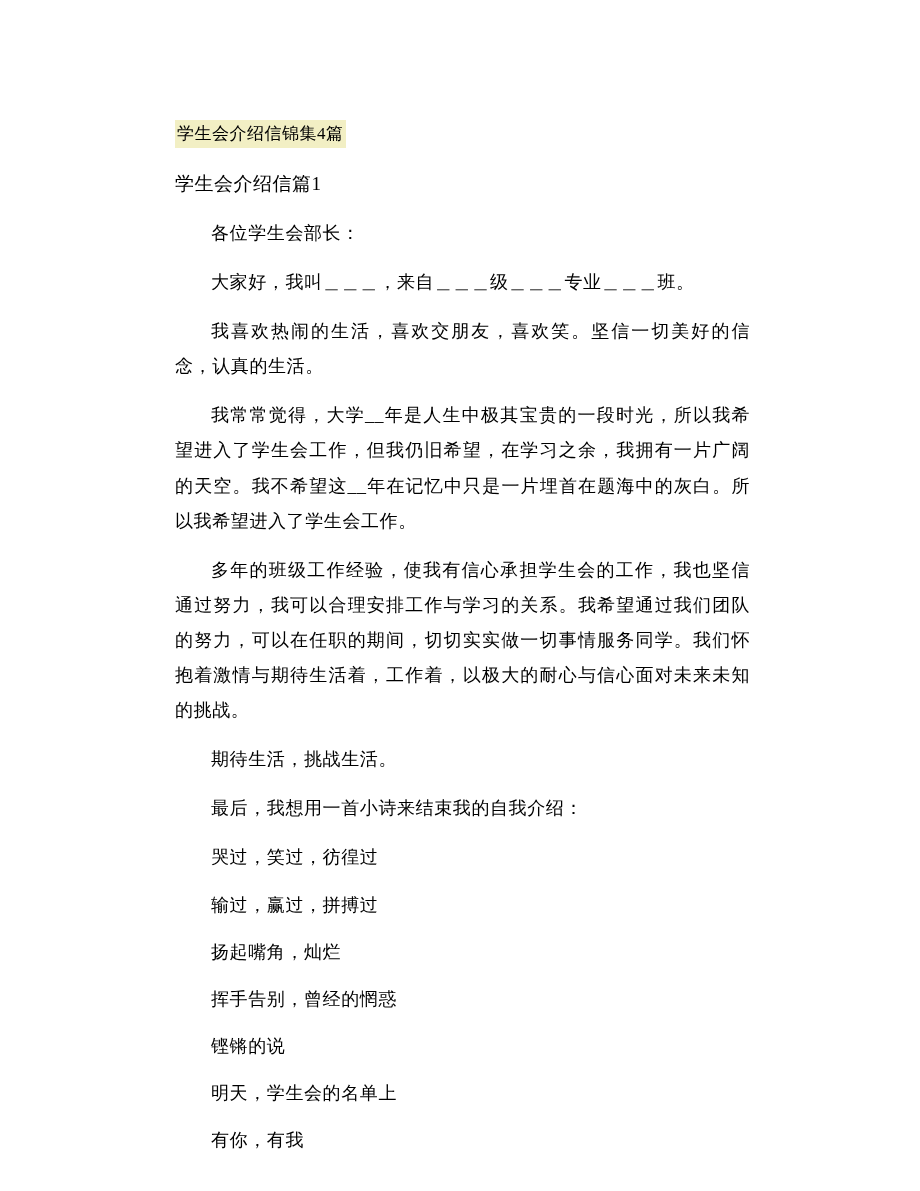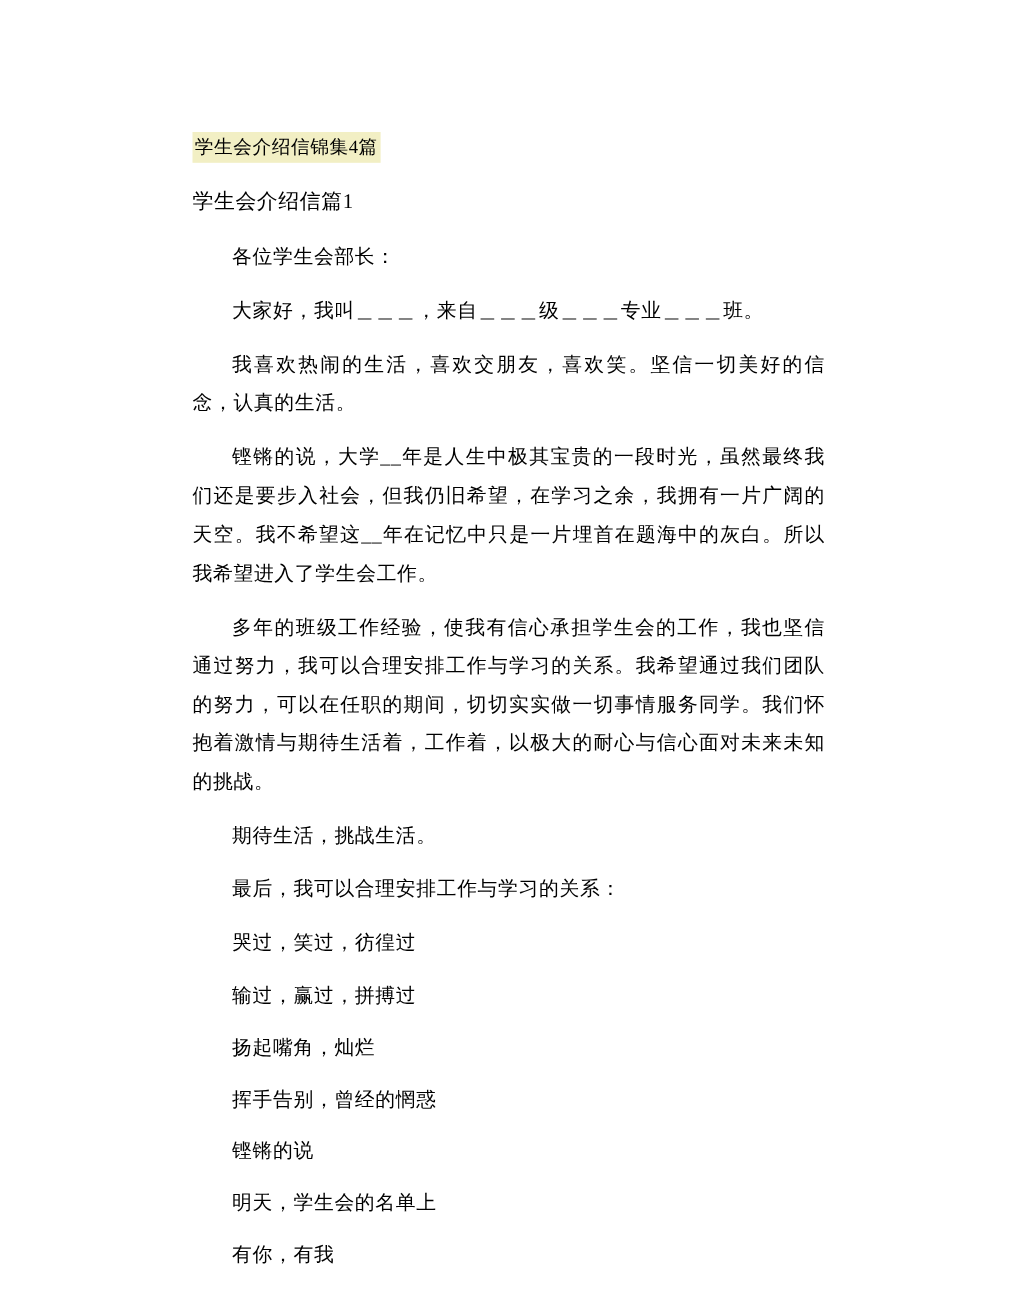--- a/index.html
+++ b/index.html
@@ -54,24 +54,24 @@
 
 <div class="page">
 
   <div class="doc-title">学生会介绍信锦集4篇</div>
 
   <div class="section-heading">学生会介绍信篇1</div>
 
   <p class="para">各位学生会部长：</p>
   <p class="para">大家好，我叫＿＿＿，来自＿＿＿级＿＿＿专业＿＿＿班。</p>
   <p class="para">我喜欢热闹的生活，喜欢交朋友，喜欢笑。坚信一切美好的信念，认真的生活。</p>
-  <p class="para">铿锵的说，大学__年是人生中极其宝贵的一段时光，虽然最终我们还是要步入社会，但我仍旧希望，在学习之余，我拥有一片广阔的天空。我不希望这__年在记忆中只是一片埋首在题海中的灰白。所以我希望进入了学生会工作。</p>
+  <p class="para">我常常觉得，大学__年是人生中极其宝贵的一段时光，所以我希望进入了学生会工作，但我仍旧希望，在学习之余，我拥有一片广阔的天空。我不希望这__年在记忆中只是一片埋首在题海中的灰白。所以我希望进入了学生会工作。</p>
   <p class="para">多年的班级工作经验，使我有信心承担学生会的工作，我也坚信通过努力，我可以合理安排工作与学习的关系。我希望通过我们团队的努力，可以在任职的期间，切切实实做一切事情服务同学。我们怀抱着激情与期待生活着，工作着，以极大的耐心与信心面对未来未知的挑战。</p>
   <p class="para">期待生活，挑战生活。</p>
-  <p class="para">最后，我可以合理安排工作与学习的关系：</p>
+  <p class="para">最后，我想用一首小诗来结束我的自我介绍：</p>
   <p class="para tight">哭过，笑过，彷徨过</p>
   <p class="para tight">输过，赢过，拼搏过</p>
   <p class="para tight">扬起嘴角，灿烂</p>
   <p class="para tight">挥手告别，曾经的惘惑</p>
   <p class="para tight">铿锵的说</p>
   <p class="para tight">明天，学生会的名单上</p>
   <p class="para tight">有你，有我</p>
 
 </div>
 

